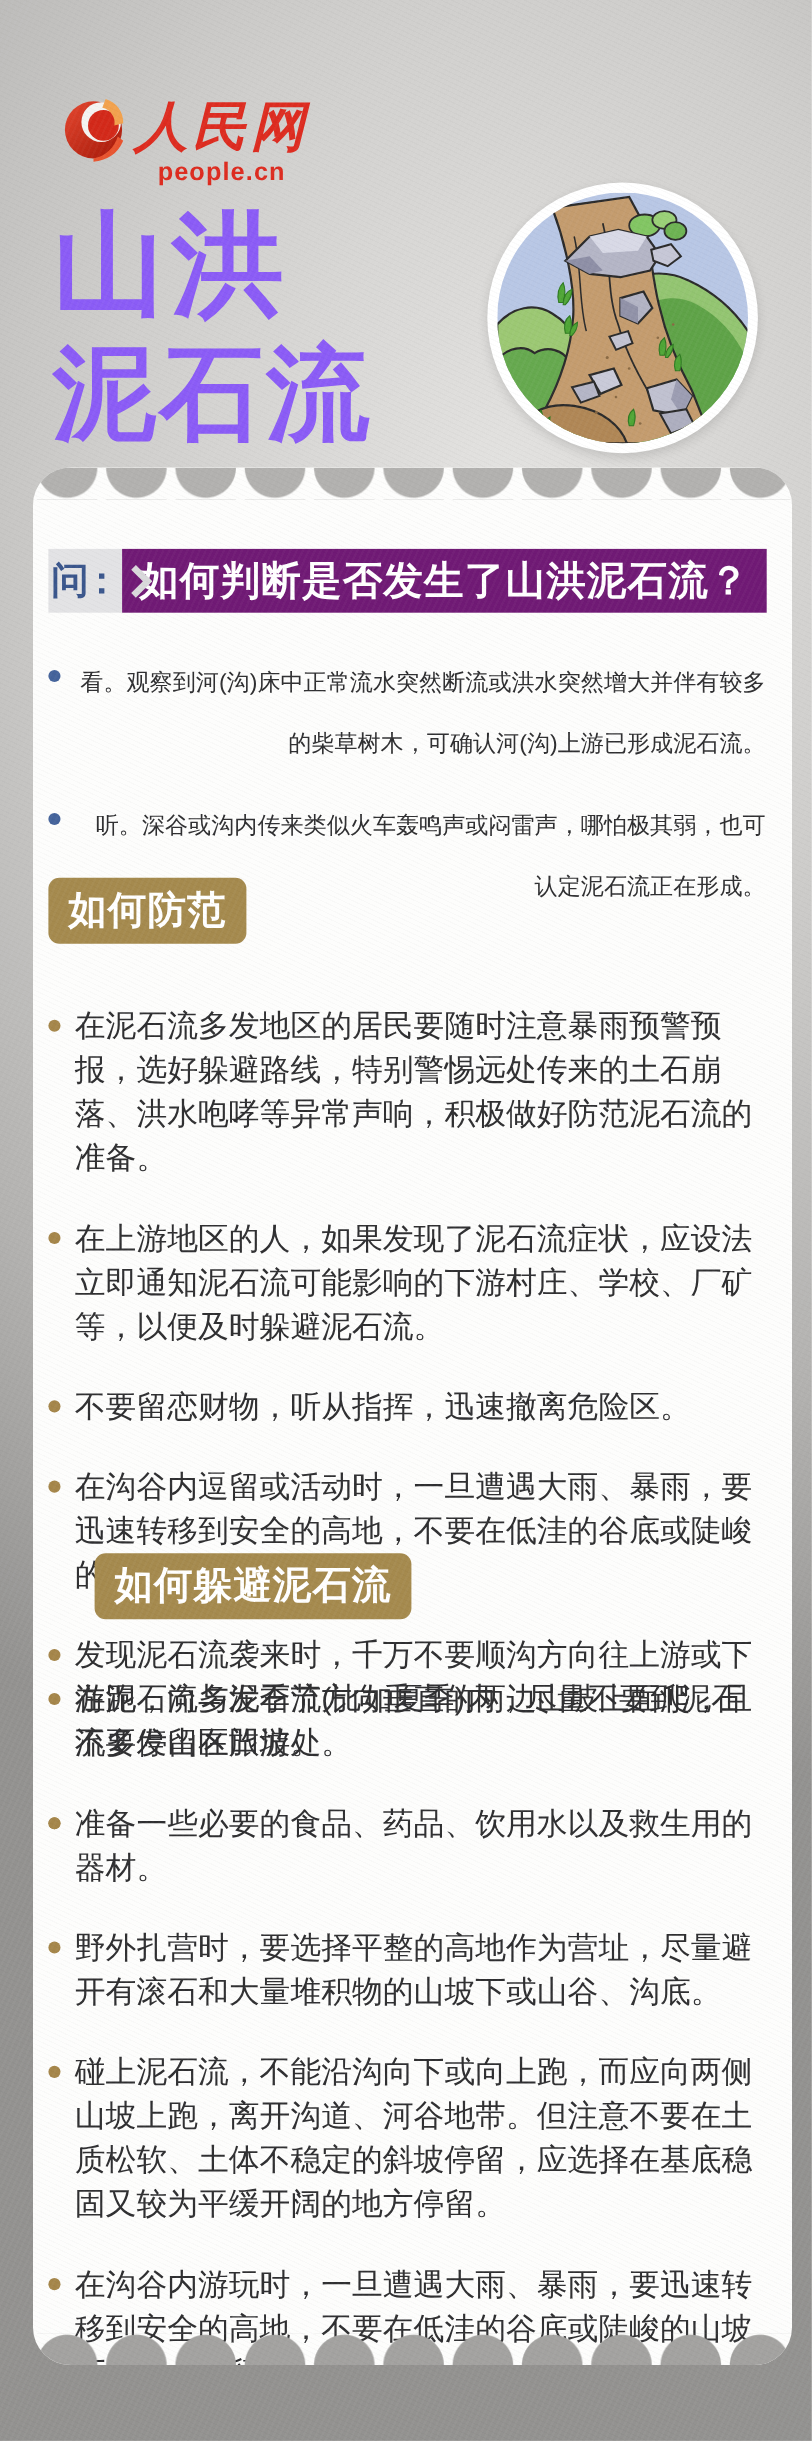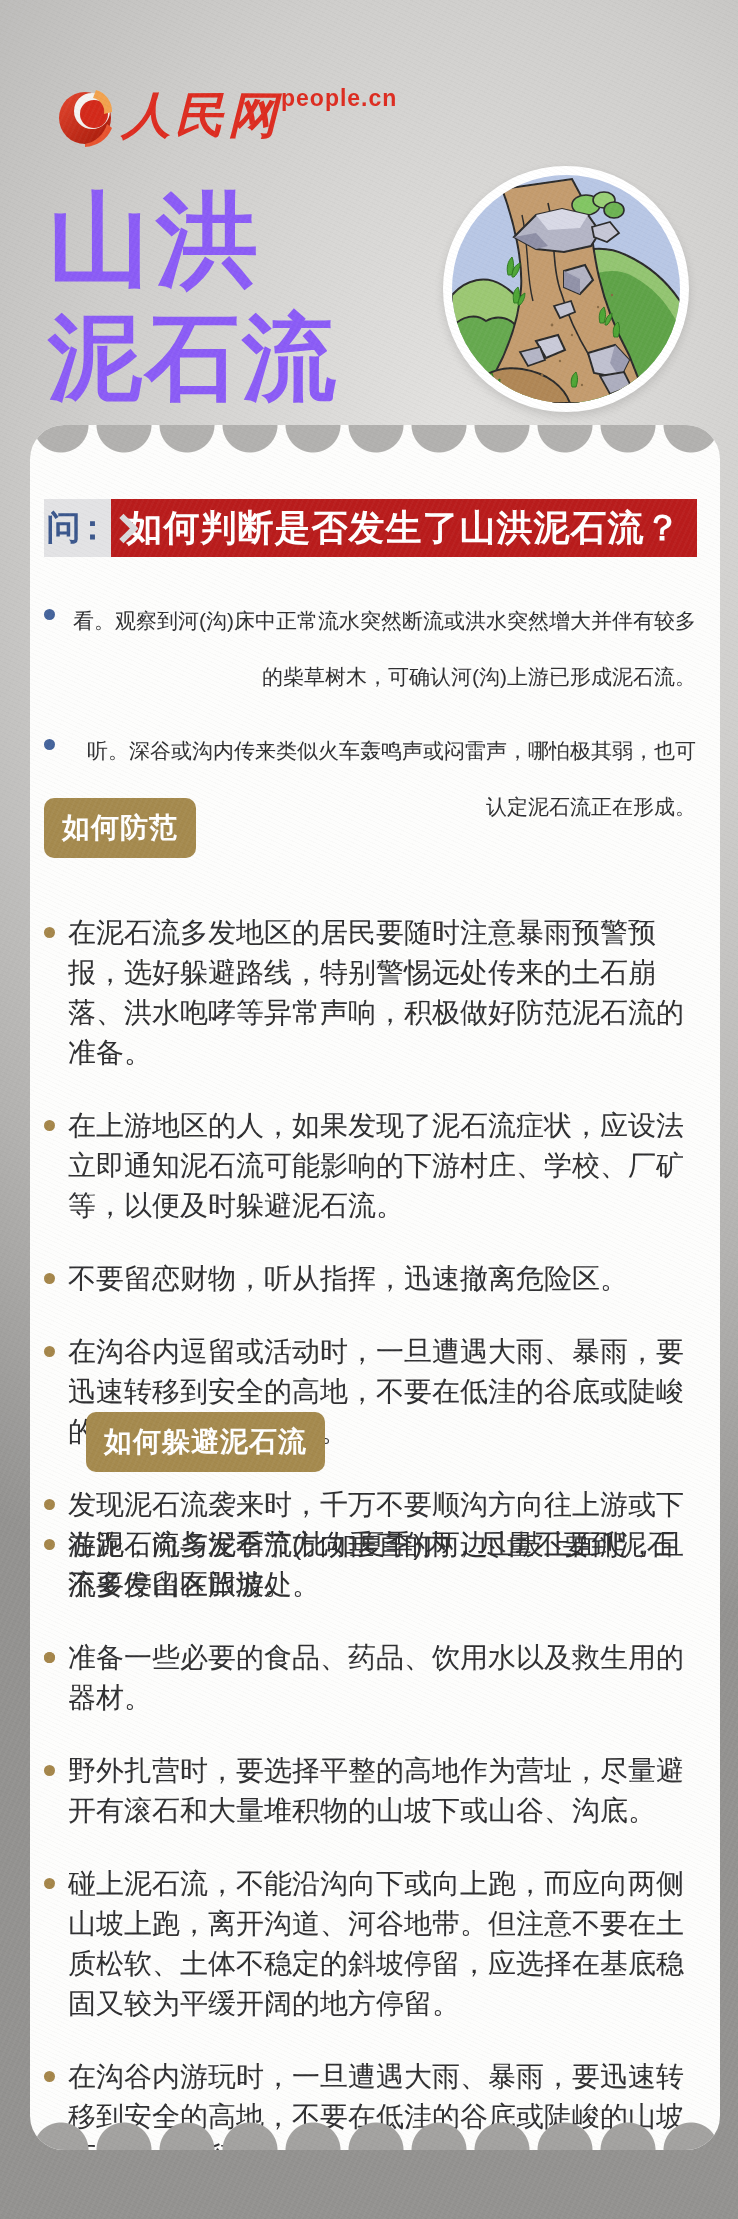--- a/index.html
+++ b/index.html
@@ -11,21 +11,21 @@
   }
   .texture{position:absolute;inset:0;pointer-events:none;z-index:50;opacity:.55;
     background:
       repeating-linear-gradient(115deg, rgba(255,255,255,.05) 0 2px, rgba(0,0,0,0) 2px 5px),
       repeating-linear-gradient(25deg, rgba(0,0,0,.035) 0 1px, rgba(0,0,0,0) 1px 4px);
   }
 
   
   .logo{position:absolute;left:58px;top:84px;display:flex;align-items:flex-start;z-index:3;}
   .logo-mark{width:56px;height:76px;margin-right:8px;}
-  .logo-texts{display:flex;align-items:flex-start;}
+  .logo-texts{display:flex;flex-direction:column;align-items:center;}
   .logo-cn{font-size:49px;line-height:52px;font-weight:bold;color:#dd2c20;
     font-family:"Liberation Serif","DejaVu Serif",serif;font-style:italic;letter-spacing:4px;margin-top:6px;}
   .logo-en{font-size:23px;line-height:24px;font-weight:bold;color:#dd2c20;letter-spacing:1px;margin-top:2px;}
 
   
   .poster-title{position:absolute;left:48px;top:186px;z-index:3;color:#8b5cf6;font-weight:900;}
   .poster-title .t1{font-size:102px;line-height:108px;letter-spacing:6px;}
   .poster-title .t2{font-size:94px;line-height:100px;letter-spacing:3px;margin-top:14px;}
 
   
@@ -41,36 +41,36 @@
     background-image:radial-gradient(circle at 31px 0px, #b2b1af 27px, rgba(178,177,175,0) 28px);
     background-size:63px 29px;background-repeat:repeat-x;}
   .card::after{content:"";position:absolute;left:0;bottom:0;right:0;height:29px;
     background-image:radial-gradient(circle at 31px 29px, #a3a2a0 27px, rgba(163,162,160,0) 28px);
     background-size:63px 29px;background-repeat:repeat-x;}
 
   
   .q-bar{position:absolute;left:14px;right:23px;top:74px;height:58px;display:flex;align-items:stretch;}
   .q-label{width:63px;background:#e3e3e5;color:#3a568c;font-weight:bold;font-size:34px;
     display:flex;align-items:center;justify-content:center;letter-spacing:-5px;padding-right:4px;}
-  .q-main{position:relative;flex:1;background:#b91c1c;display:flex;align-items:center;justify-content:center;}
+  .q-main{position:relative;flex:1;background:#701a75;display:flex;align-items:center;justify-content:center;}
   .q-text{color:#ffffff;font-weight:bold;font-size:36px;letter-spacing:1px;white-space:nowrap;}
   .q-arrow{position:absolute;left:2px;top:50%;width:15px;height:15px;margin-top:-10px;
     border-top:6px solid #d9d9db;border-right:6px solid #d9d9db;transform:rotate(45deg);}
 
   
   .list{position:absolute;left:14px;right:24px;}
   .item{position:relative;padding-left:24px;color:#2f2f31;}
   .item .dot{position:absolute;left:0;width:11px;height:11px;border-radius:50%;}
   .blue-list .item{font-size:21px;line-height:56px;margin-bottom:18px;text-align:right;}
   .blue-list .item .dot{top:16px;background:#44639b;}
   .gold-list .item{font-size:28px;line-height:40px;margin-bottom:9px;margin-top:33px;}
   .gold-list .item .dot{top:14px;background:#a5864a;}
 
   .badge{position:absolute;left:14px;background:#a58a4e;color:#ffffff;font-weight:bold;
-    font-size:28px;line-height:35px;padding:12px 18px 13px 18px;border-radius:10px;letter-spacing:1px;}
+    font-size:35px;line-height:35px;padding:12px 18px 13px 18px;border-radius:10px;letter-spacing:1px;}
 
   .list-judge{top:168px;}
   .badge-prevent{top:373px;}
   .list-prevent{top:455px;}
   .badge-avoid{top:987px;margin-left:42px;}
   .list-avoid{top:1067px;}
 </style>
 </head>
 <body>
 

